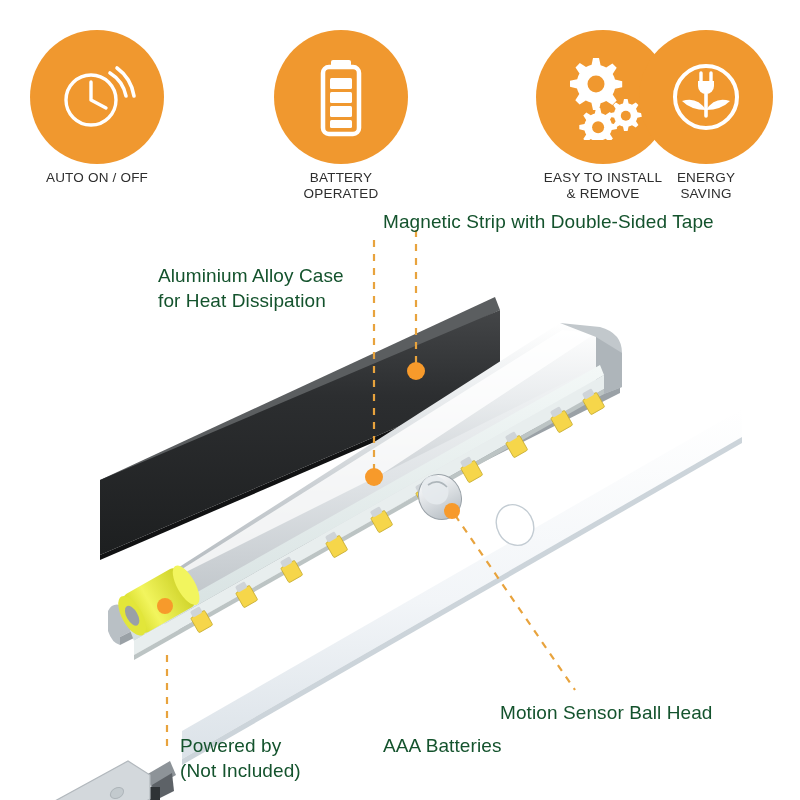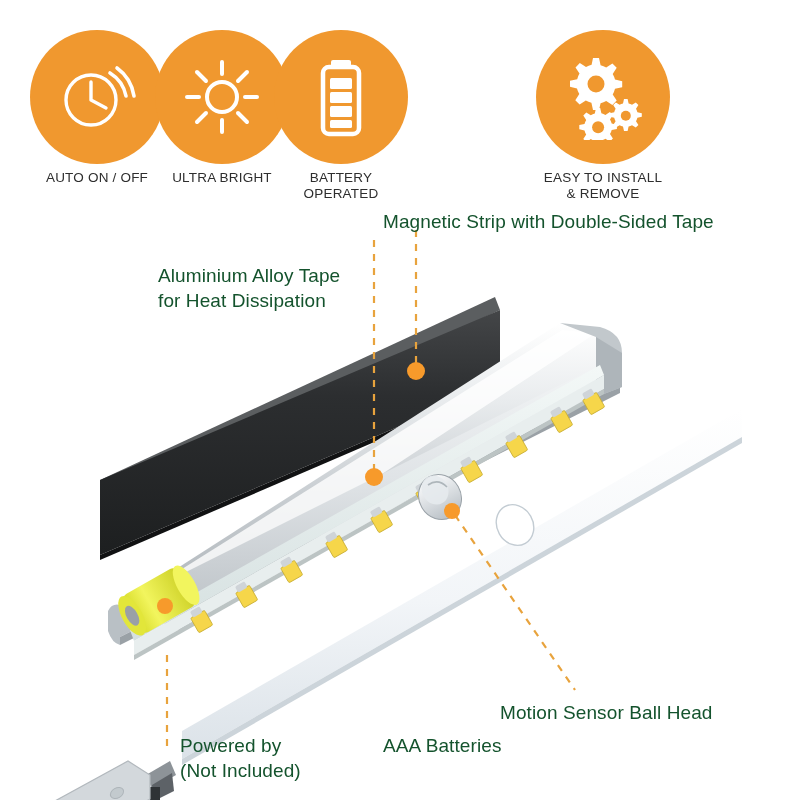--- a/index.html
+++ b/index.html
@@ -55,38 +55,20 @@
         <svg width="86" height="86" viewBox="0 0 86 86">
           <circle cx="37" cy="46" r="25" fill="none" stroke="#fff" stroke-width="3.4"></circle>
           <path d="M37 28 L37 46 L52 54" fill="none" stroke="#fff" stroke-width="3.4" stroke-linecap="round" stroke-linejoin="round"></path>
           <path d="M56 19 Q69 27 72 42" fill="none" stroke="#fff" stroke-width="3.6" stroke-linecap="round"></path>
           <path d="M63 14 Q77 24 80 42" fill="none" stroke="#fff" stroke-width="3.6" stroke-linecap="round"></path>
         </svg>
       </div>
       <div class="feat-label">AUTO ON / OFF</div>
     </div>
 
-    <div class="feature" id="f1" style="left: 155px;">
-      <div class="badge">
-        <svg width="86" height="86" viewBox="0 0 86 86">
-          <circle cx="43" cy="43" r="15" fill="none" stroke="#fff" stroke-width="4"></circle>
-          <g stroke="#fff" stroke-width="4" stroke-linecap="round">
-            <line x1="43" y1="8" x2="43" y2="20"></line>
-            <line x1="43" y1="66" x2="43" y2="78"></line>
-            <line x1="8" y1="43" x2="20" y2="43"></line>
-            <line x1="66" y1="43" x2="78" y2="43"></line>
-            <line x1="18" y1="18" x2="27" y2="27"></line>
-            <line x1="59" y1="59" x2="68" y2="68"></line>
-            <line x1="68" y1="18" x2="59" y2="27"></line>
-            <line x1="27" y1="59" x2="18" y2="68"></line>
-          </g>
-        </svg>
-      </div>
-      <div class="feat-label">ULTRA BRIGHT</div>
-    </div>
 
     <div class="feature" id="f2" style="left: 274px;">
       <div class="badge">
         <svg width="86" height="86" viewBox="0 0 86 86">
           <rect x="33" y="6" width="20" height="7" rx="2" fill="#fff"></rect>
           <rect x="25" y="13" width="36" height="67" rx="6" fill="none" stroke="#fff" stroke-width="4.5"></rect>
           <g fill="#fff">
             <rect x="32" y="24" width="22" height="11" rx="1.5"></rect>
             <rect x="32" y="38" width="22" height="11" rx="1.5"></rect>
             <rect x="32" y="52" width="22" height="11" rx="1.5"></rect>
@@ -109,20 +91,37 @@
             <circle cx="65.8" cy="61.8" r="5" fill="#F0982F"></circle>
             <path d="M36 54 l4.2 0 1.2 5.2 a14 14 0 0 1 4 1.7 l4.5-2.9 3 3 -2.9 4.5 a14 14 0 0 1 1.7 4 l5.2 1.2 0 4.2 -5.2 1.2 a14 14 0 0 1-1.7 4 l2.9 4.5 -3 3 -4.5-2.9 a14 14 0 0 1-4 1.7 L40.2 92 l-4.2 0 -1.2-5.2 a14 14 0 0 1-4-1.7 l-4.5 2.9 -3-3 2.9-4.5 a14 14 0 0 1-1.7-4 L19.3 75.3 l0-4.2 5.2-1.2 a14 14 0 0 1 1.7-4 l-2.9-4.5 3-3 4.5 2.9 a14 14 0 0 1 4-1.7 Z"></path>
             <circle cx="38.1" cy="73.2" r="6" fill="#F0982F"></circle>
           </g>
         </svg>
       </div>
       <div class="feat-label">EASY TO INSTALL
 &amp; REMOVE</div>
     </div>
 
+    <div class="feature" id="f5" style="left: 639px;">
+      <div class="badge">
+        <svg width="86" height="86" viewBox="0 0 86 86">
+          <circle cx="43" cy="43" r="31" fill="none" stroke="#fff" stroke-width="4"></circle>
+          <g stroke="#fff" stroke-width="3.4" stroke-linecap="round" fill="none">
+            <line x1="38" y1="19" x2="38" y2="27"></line>
+            <line x1="48" y1="19" x2="48" y2="27"></line>
+          </g>
+          <path d="M35 27 h16 v5 a8 8 0 0 1-8 8 a8 8 0 0 1-8-8 Z" fill="#fff"></path>
+          <line x1="43" y1="40" x2="43" y2="62" stroke="#fff" stroke-width="3.6" stroke-linecap="round"></line>
+          <path d="M43 56 Q28 56 19 47 Q34 42 43 56 Z" fill="#fff"></path>
+          <path d="M43 56 Q58 56 67 47 Q52 42 43 56 Z" fill="#fff"></path>
+        </svg>
+      </div>
+      <div class="feat-label">ENERGY
+SAVING</div>
+    </div>
   </div>
 
   <div class="diagram">
 
     <svg class="art" viewBox="0 0 800 625">
       <defs>
         <linearGradient id="alumTop" x1="0" y1="0" x2="0" y2="1">
           <stop offset="0" stop-color="#ffffff"></stop>
           <stop offset="0.25" stop-color="#e9ecee"></stop>
           <stop offset="0.55" stop-color="#c9ced2"></stop>
@@ -275,21 +274,21 @@
       <g fill="#F79A2B">
         <circle cx="374" cy="302" r="9"></circle>
         <circle cx="416" cy="196" r="9"></circle>
         <circle cx="452" cy="336" r="8"></circle>
         <circle cx="165" cy="431" r="8"></circle>
       </g>
     </svg>
 
     <div class="callout" style="left:383px;top:34px;">Magnetic Strip with Double-Sided Tape</div>
 
-    <div class="callout" style="left:158px;top:88px;">Aluminium Alloy Tape
+    <div class="callout" style="left:158px;top:88px;">Aluminium Alloy Case
 for Heat Dissipation</div>
 
     <div class="callout" style="left:180px;top:558px;">Powered by
 (Not Included)</div>
 
     <div class="callout" style="left:500px;top:525px;">Motion Sensor Ball Head</div>
 
     <div class="callout" style="left:351px;top:558px;margin-left:32px;">AAA Batteries</div>
   </div>
 </div>

